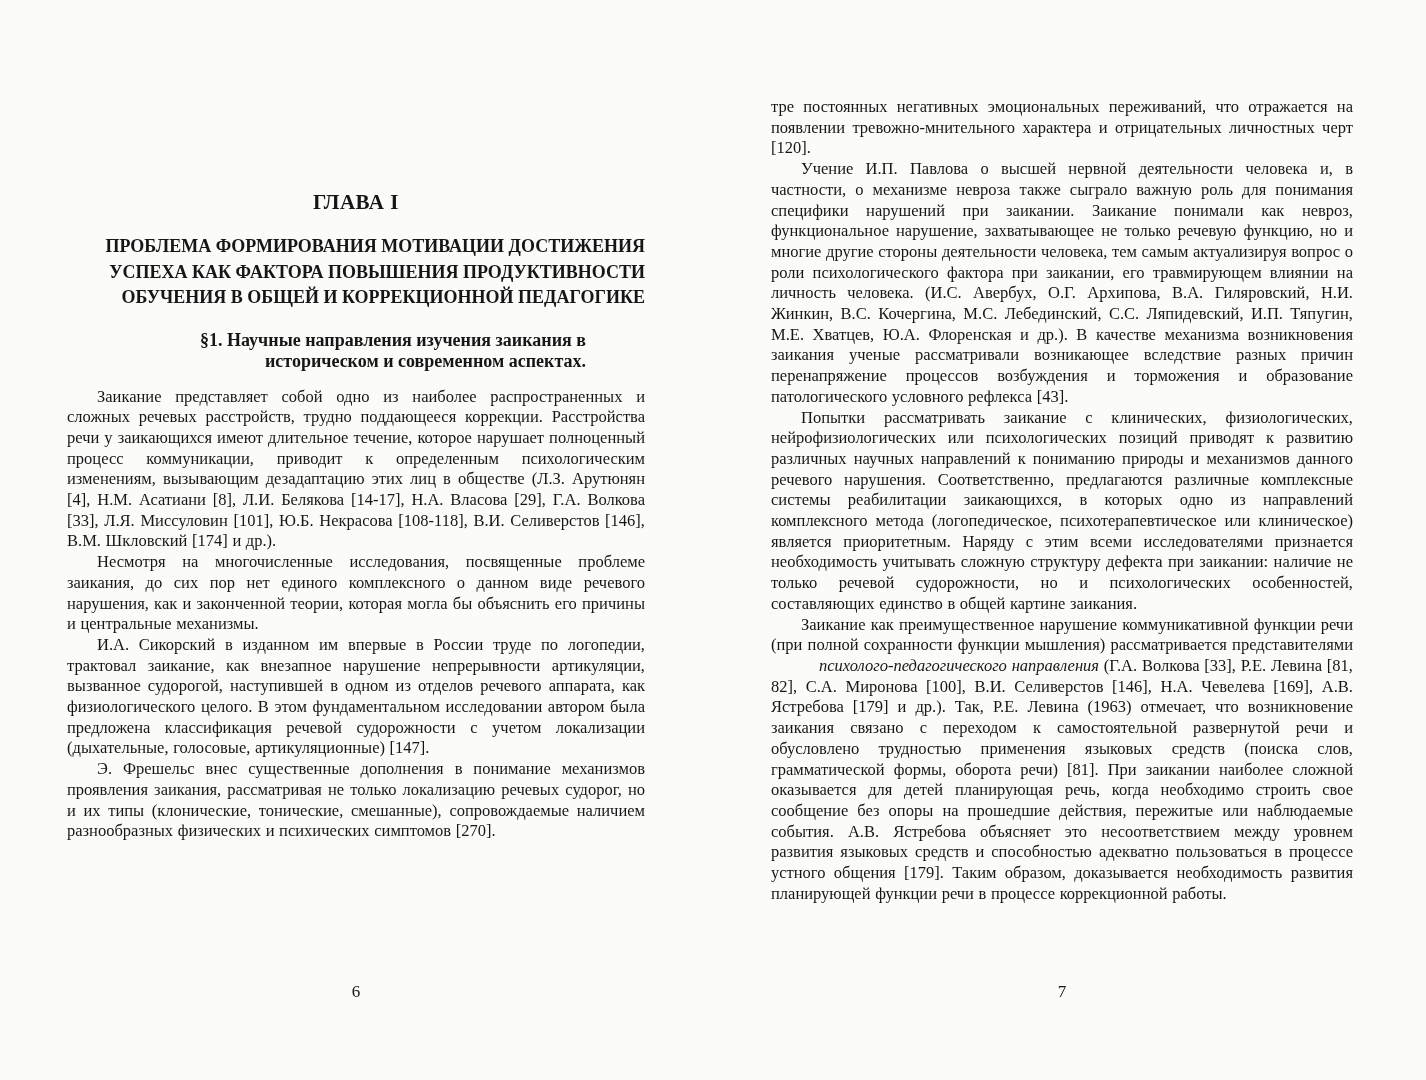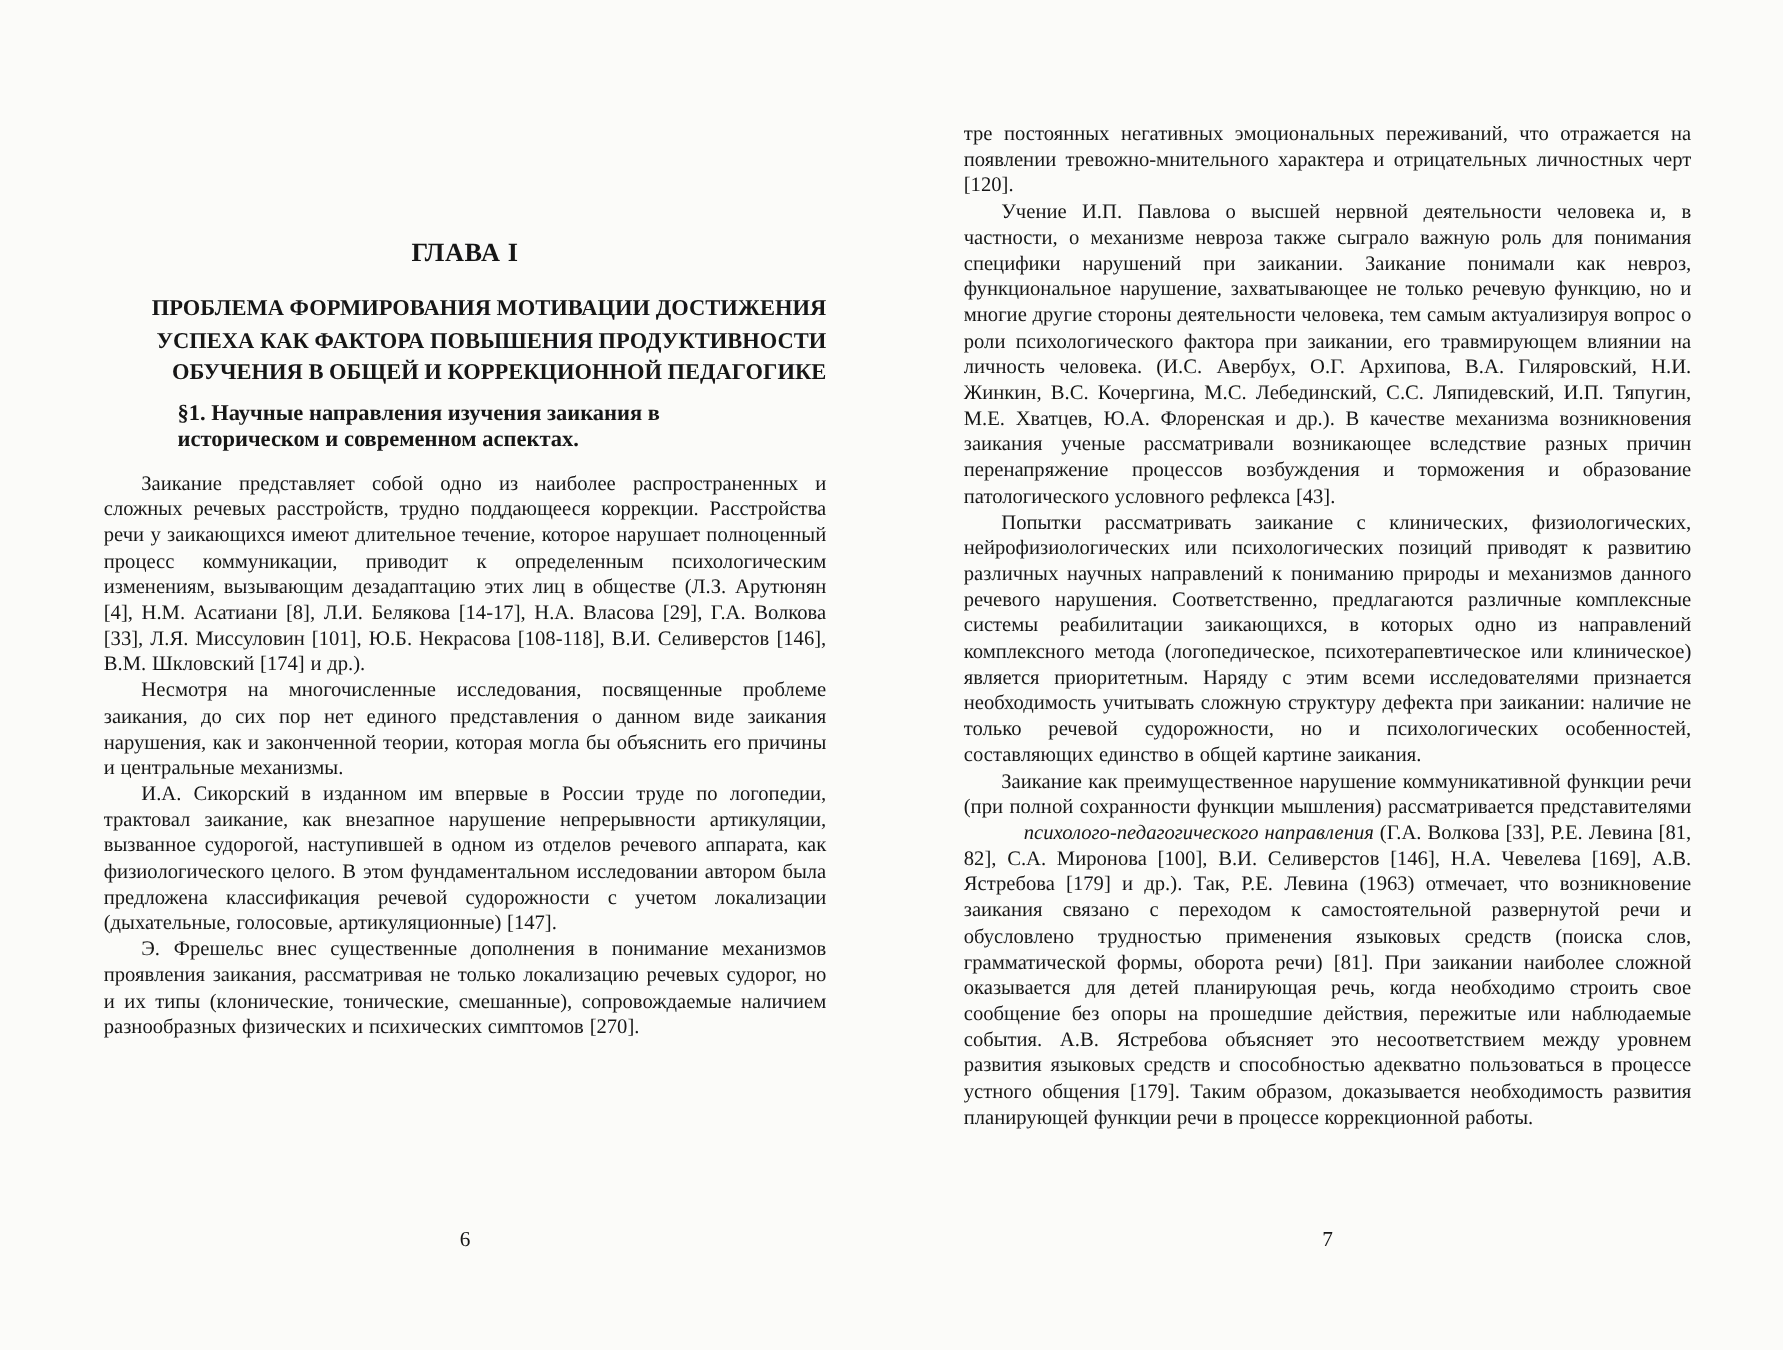--- a/index.html
+++ b/index.html
@@ -18,21 +18,21 @@
   .spread {
     position: absolute;
     inset: 0;
   }
   .page {
     position: absolute;
     top: 0;
     height: 792px;
   }
   .page-left {
-    left: 83px;
+    left: 67px;
     width: 578px;
   }
   .page-right {
     left: 771px;
     width: 582px;
     padding-top: 97px;
     box-sizing: border-box;
   }
   .chapter-heading {
     margin: 190px 0 0 0;
@@ -43,26 +43,26 @@
     letter-spacing: 0.5px;
   }
   .chapter-title {
     margin: 20px 0 0 0;
     font-size: 18px;
     line-height: 25.5px;
     font-weight: bold;
     text-align: right;
   }
   .section-heading {
-    margin: 9px auto 0 auto;
+    margin: 19px auto 0 auto;
     max-width: 460px;
     font-size: 18px;
     line-height: 21px;
     font-weight: bold;
-    text-align: left;
+    text-align: right;
   }
   .body-text {
     margin-top: 15px;
   }
   p.para {
     margin: 0;
     font-size: 16.5px;
     line-height: 20.7px;
     text-align: justify;
     text-indent: 30px;
@@ -89,21 +89,21 @@
 <body style="background: rgb(251, 251, 249); color: rgb(22, 22, 22);">
 
 <div class="spread">
 
   <section class="page page-left">
     <h2 class="chapter-heading">ГЛАВА I</h2>
     <h1 class="chapter-title">ПРОБЛЕМА ФОРМИРОВАНИЯ МОТИВАЦИИ ДОСТИЖЕНИЯ УСПЕХА КАК ФАКТОРА ПОВЫШЕНИЯ ПРОДУКТИВНОСТИ ОБУЧЕНИЯ В ОБЩЕЙ И КОРРЕКЦИОННОЙ ПЕДАГОГИКЕ</h1>
     <h3 class="section-heading">§1. Научные направления изучения заикания в историческом и современном аспектах.</h3>
     <div class="body-text">
       <p class="para">Заикание представляет собой одно из наиболее распространенных и сложных речевых расстройств, трудно поддающееся коррекции. Расстройства речи у заикающихся имеют длительное течение, которое нарушает полноценный процесс коммуникации, приводит к определенным психологическим изменениям, вызывающим дезадаптацию этих лиц в обществе (Л.З. Арутюнян [4], Н.М. Асатиани [8], Л.И. Белякова [14-17], Н.А. Власова [29], Г.А. Волкова [33], Л.Я. Миссуловин [101], Ю.Б. Некрасова [108-118], В.И. Селиверстов [146], В.М. Шкловский [174] и др.).</p>
-      <p class="para">Несмотря на многочисленные исследования, посвященные проблеме заикания, до сих пор нет единого представления о данном виде заикания нарушения, как и законченной теории, которая могла бы объяснить его причины и центральные механизмы.</p>
+      <p class="para">Несмотря на многочисленные исследования, посвященные проблеме заикания, до сих пор нет единого комплексного о данном виде речевого нарушения, как и законченной теории, которая могла бы объяснить его причины и центральные механизмы.</p>
       <p class="para">И.А. Сикорский в изданном им впервые в России труде по логопедии, трактовал заикание, как внезапное нарушение непрерывности артикуляции, вызванное судорогой, наступившей в одном из отделов речевого аппарата, как физиологического целого. В этом фундаментальном исследовании автором была предложена классификация речевой судорожности с учетом локализации (дыхательные, голосовые, артикуляционные) [147].</p>
       <p class="para">Э. Фрешельс внес существенные дополнения в понимание механизмов проявления заикания, рассматривая не только локализацию речевых судорог, но и их типы (клонические, тонические, смешанные), сопровождаемые наличием разнообразных физических и психических симптомов [270].</p>
     </div>
     <div class="pagenum">6</div>
   </section>
 
   <section class="page page-right">
     <div class="body-text" style="margin-top:0">
       <p class="para no-indent">тре постоянных негативных эмоциональных переживаний, что отражается на появлении тревожно-мнительного характера и отрицательных личностных черт [120].</p>
       <p class="para">Учение И.П. Павлова о высшей нервной деятельности человека и, в частности, о механизме невроза также сыграло важную роль для понимания специфики нарушений при заикании. Заикание понимали как невроз, функциональное нарушение, захватывающее не только речевую функцию, но и многие другие стороны деятельности человека, тем самым актуализируя вопрос о роли психологического фактора при заикании, его травмирующем влиянии на личность человека. (И.С. Авербух, О.Г. Архипова, В.А. Гиляровский, Н.И. Жинкин, В.С. Кочергина, М.С. Лебединский, С.С. Ляпидевский, И.П. Тяпугин, М.Е. Хватцев, Ю.А. Флоренская и др.). В качестве механизма возникновения заикания ученые рассматривали возникающее вследствие разных причин перенапряжение процессов возбуждения и торможения и образование патологического условного рефлекса [43].</p>

